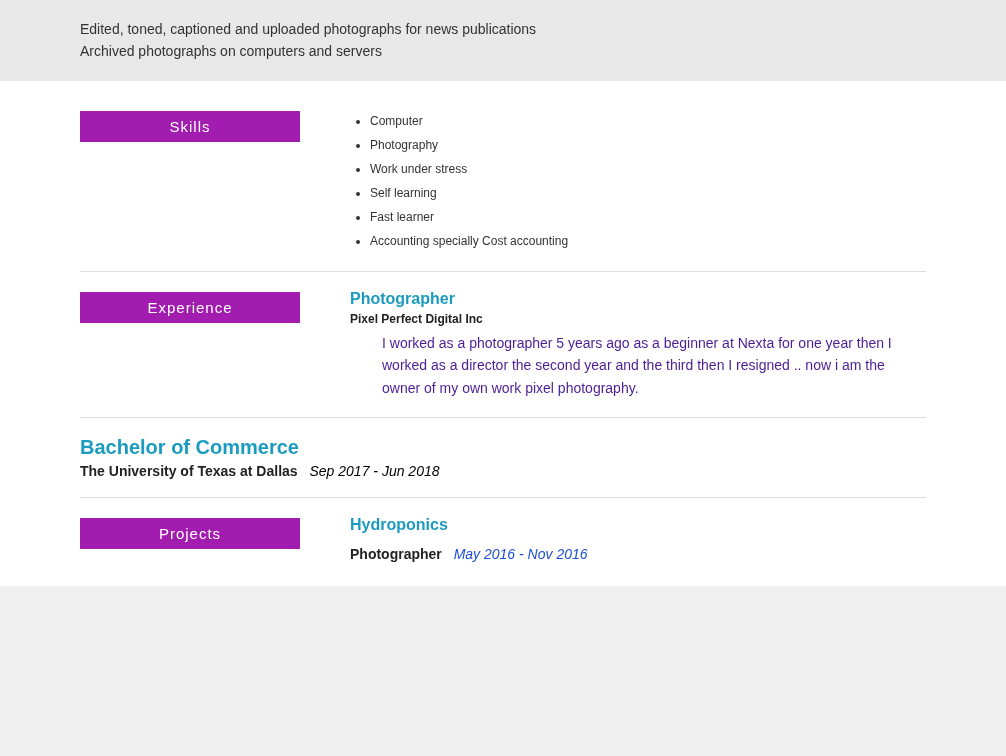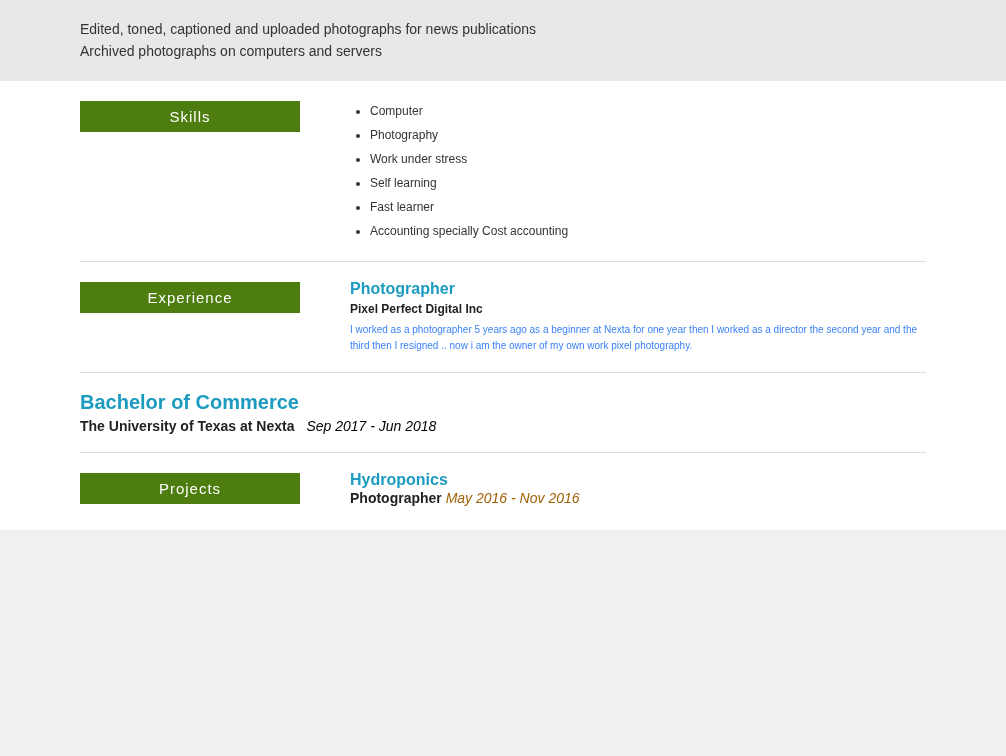--- a/index.html
+++ b/index.html
@@ -13,34 +13,34 @@
       padding: 0;
     }
     .resume-page {
       width: 1006px;
       background: #fff;
       padding: 0;
     }
     .top-section {
       background: #e8e8e8;
       padding: 18px 80px 18px 80px;
-      margin-bottom: 0;
+      margin-bottom: 10px;
     }
     .top-section p {
       font-size: 14px;
       color: #333;
       line-height: 1.6;
     }
     .section-row {
       display: flex;
       align-items: flex-start;
       padding: 18px 80px 18px 80px;
     }
     .section-label {
-      background: #4d7c0f;
+      background: #a21caf;
       color: #fff;
       font-size: 15px;
       font-weight: normal;
       letter-spacing: 1px;
       padding: 7px 0;
       width: 220px;
       min-width: 220px;
       text-align: center;
       margin-right: 50px;
       margin-top: 2px;
@@ -63,23 +63,24 @@
       font-weight: bold;
       margin-bottom: 4px;
     }
     .company-name {
       font-size: 12px;
       font-weight: bold;
       color: #222;
       margin-bottom: 6px;
     }
     .description {
-      font-size: 10px;
-      color: #3b82f6;
+      font-size: 14px;
+      color: #4c1d95;
       line-height: 1.6;
+      margin-left: 32px;
     }
     .degree-title {
       color: #1b9bbf;
       font-size: 20px;
       font-weight: bold;
       margin-bottom: 4px;
     }
     .university-row {
       font-size: 14px;
       color: #333;
@@ -90,34 +91,35 @@
     }
     .date-range {
       font-style: italic;
       color: #000000;
       margin-left: 8px;
     }
     .project-title {
       color: #1b9bbf;
       font-size: 16px;
       font-weight: bold;
-      margin-bottom: 1px;
+      margin-bottom: 12px;
     }
     .project-role-row {
       font-size: 14px;
       color: #333;
       margin-bottom: 6px;
     }
     .project-role {
       font-weight: bold;
       color: #222;
     }
     .project-date {
       font-style: italic;
-      color: #a16207;
+      color: #1d4ed8;
+      margin-left: 8px;
     }
     .divider {
       border: none;
       border-top: 1px solid #ddd;
       margin: 0 80px;
     }
   </style>
 </head>
 <body>
 
@@ -152,21 +154,21 @@
       <p class="description">I worked as a photographer 5 years ago as a beginner at Nexta for one year then I worked as a director the second year and the third then I resigned .. now i am the owner of my own work pixel photography.</p>
     </div>
   </div>
 
   <hr class="divider">
 
   <div class="section-row">
     <div class="section-content">
       <div class="degree-title">Bachelor of Commerce</div>
       <div class="university-row">
-        <span class="university-name">The University of Texas at Nexta</span>
+        <span class="university-name">The University of Texas at Dallas</span>
         <span class="date-range">Sep 2017 - Jun 2018</span>
       </div>
     </div>
   </div>
 
   <hr class="divider">
 
   <div class="section-row">
     <div class="section-label">Projects</div>
     <div class="section-content">

